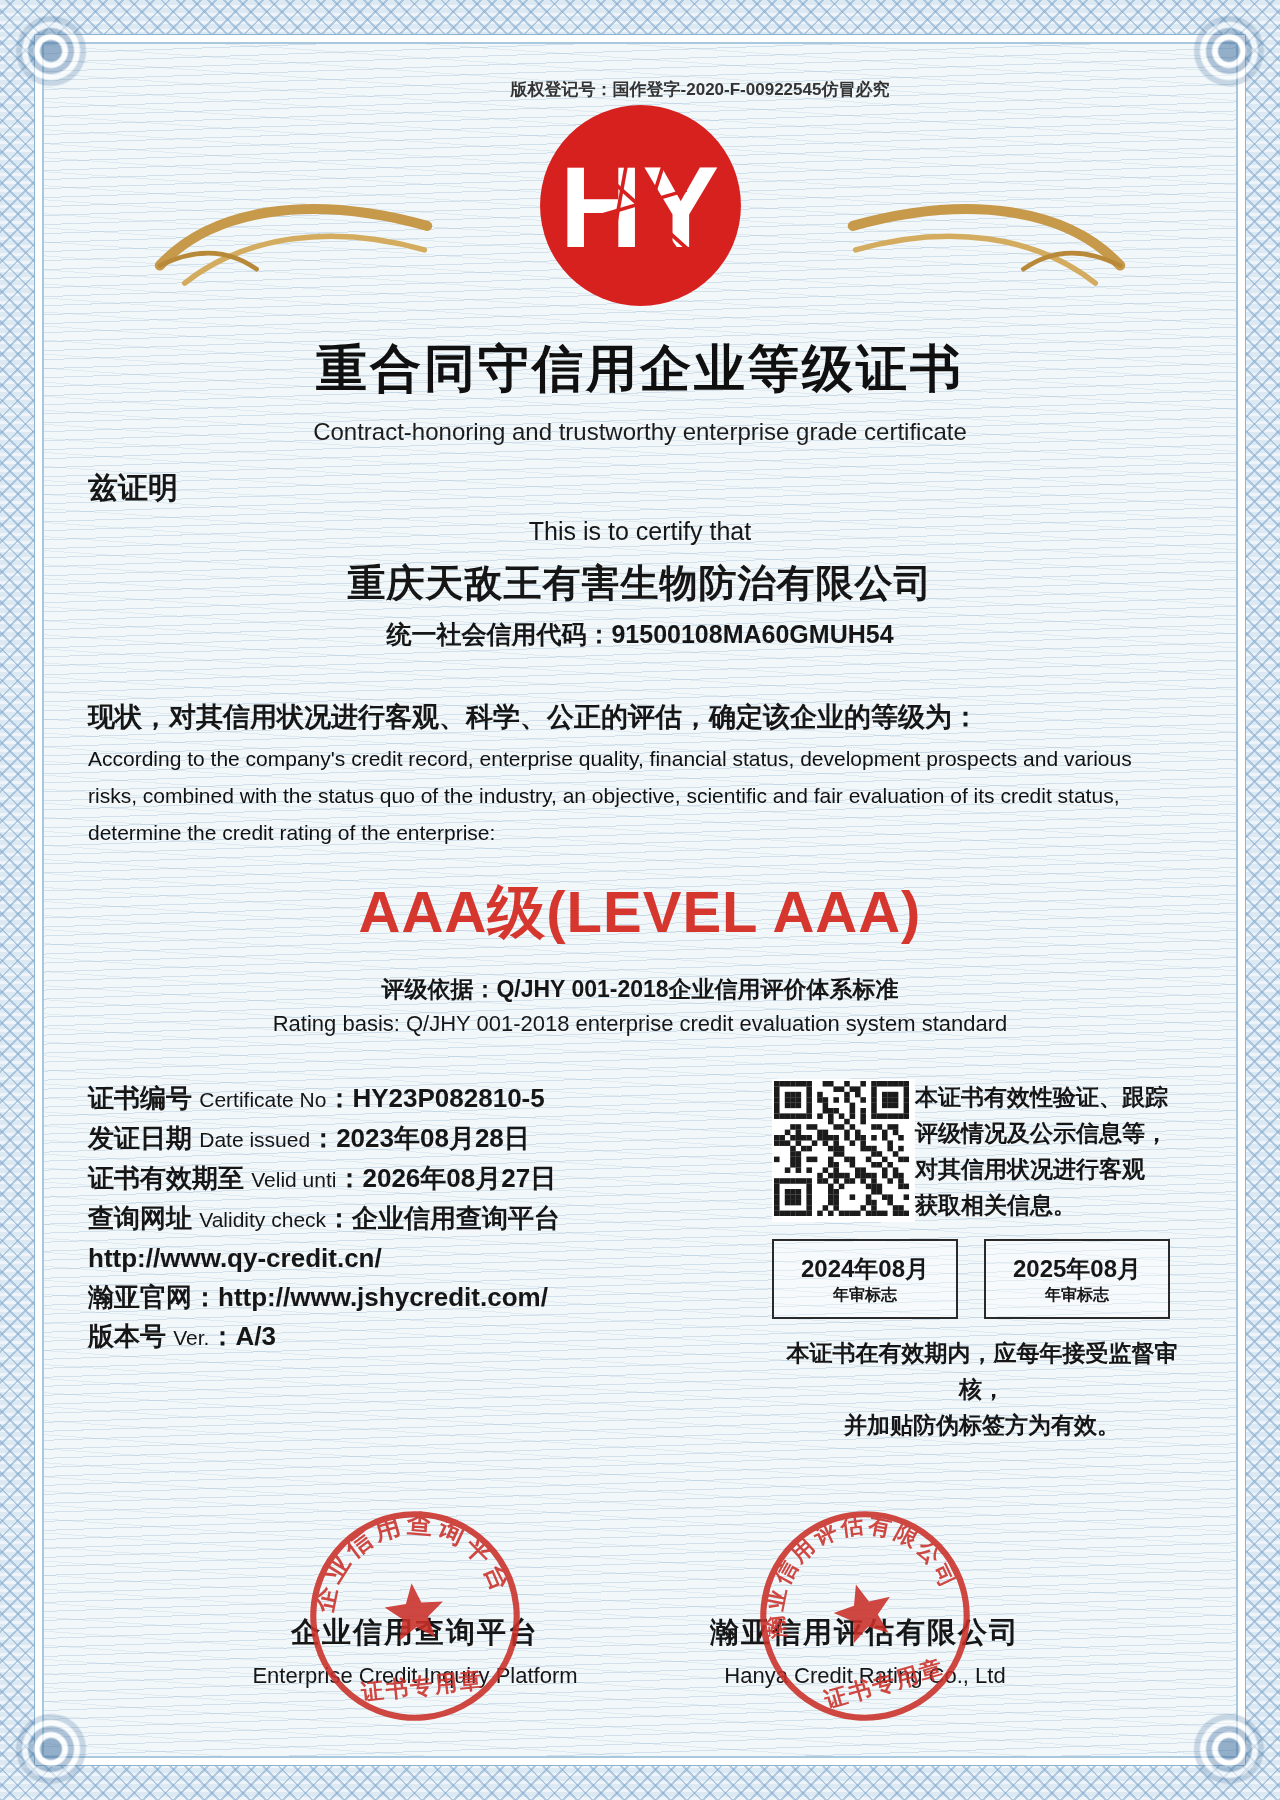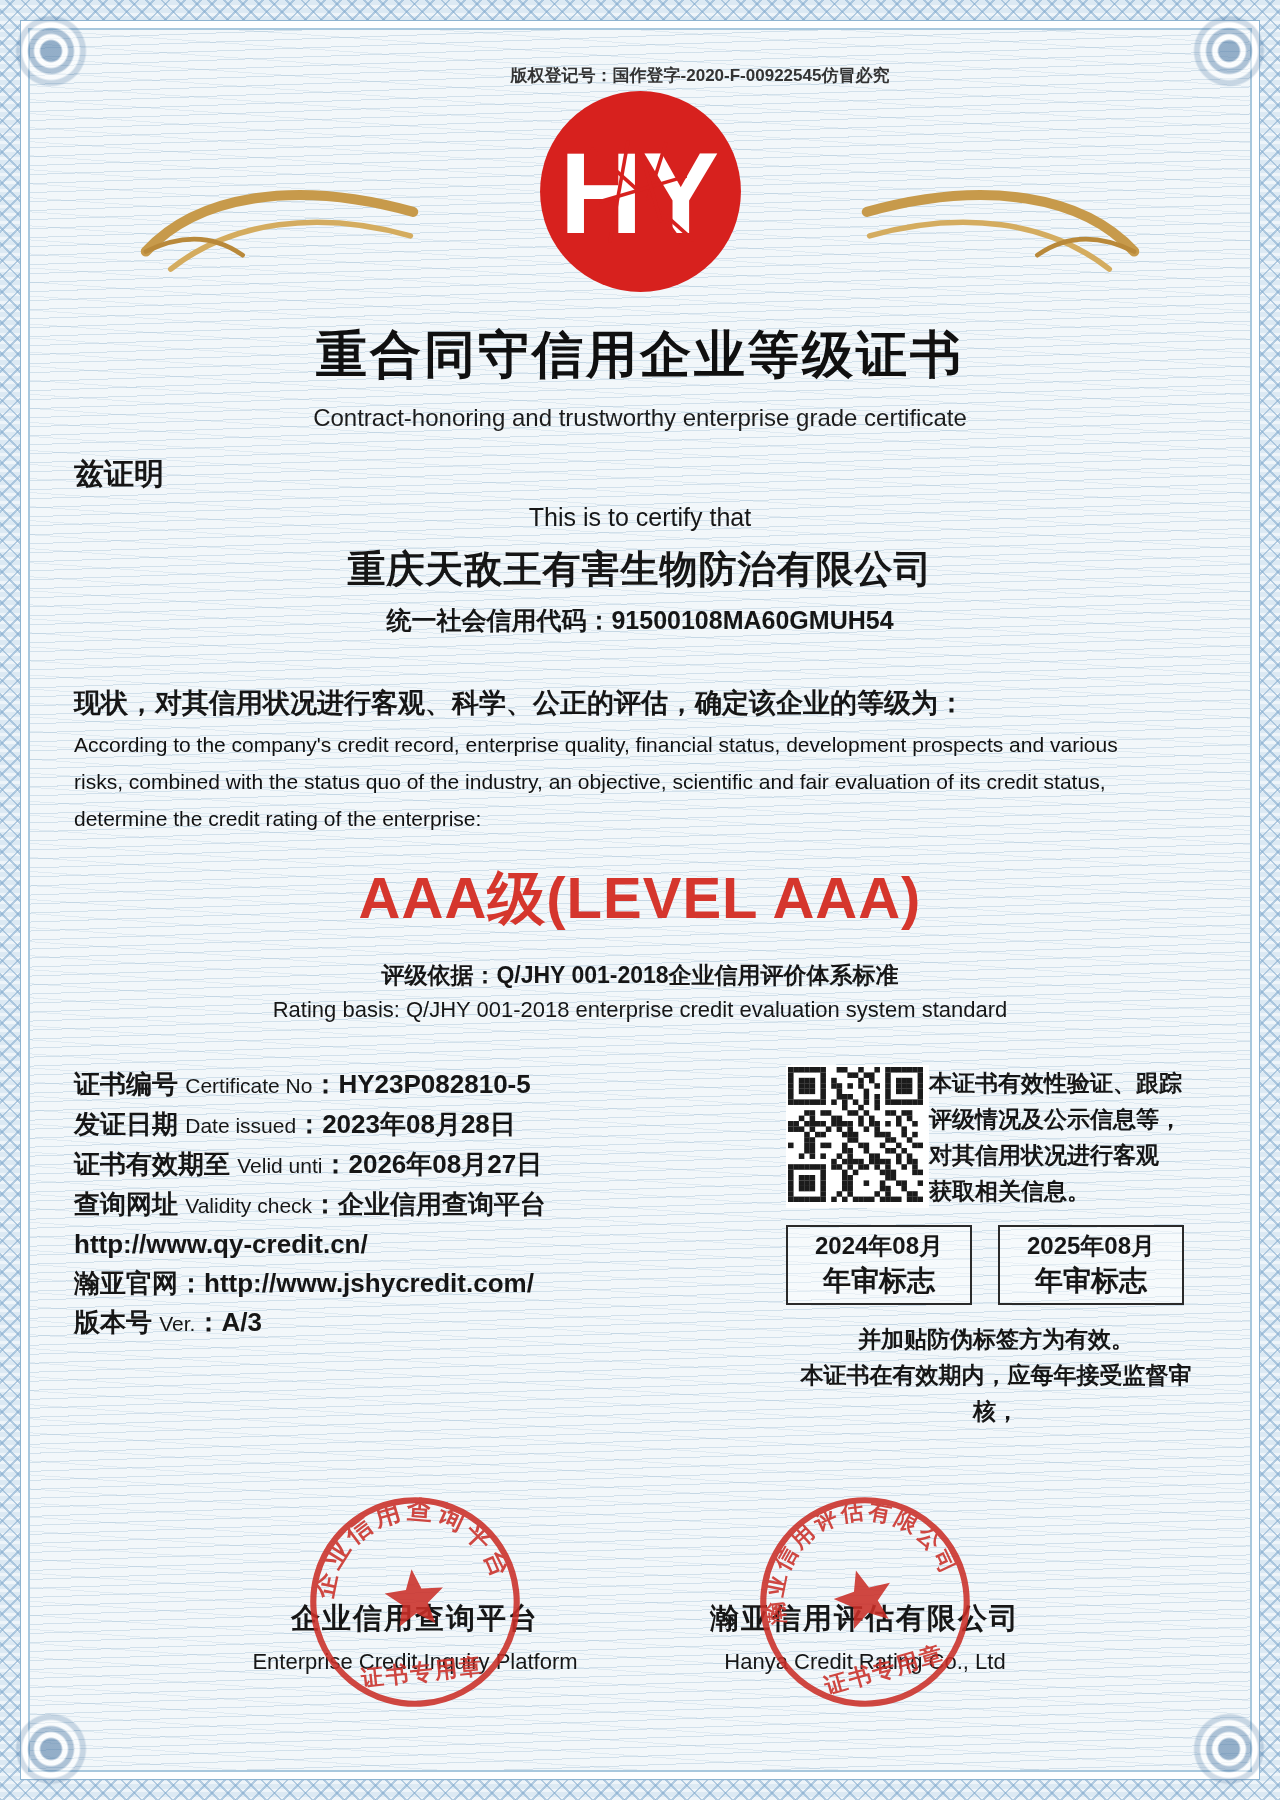--- a/index.html
+++ b/index.html
@@ -1,17 +1,17 @@
 <!DOCTYPE html>
 <html><head>
 <meta charset="utf-8">
 <style>
   html,body{margin:0;padding:0;background:#dfe9f1;}
   body{font-family:"Liberation Sans","DejaVu Sans",sans-serif;color:#161616;}
-  .cert{width:1280px;height:1800px;box-sizing:border-box;padding:20px;position:relative;
+  .cert{width:1280px;height:1800px;box-sizing:border-box;padding:34px;position:relative;
     background-color:#dce9f3;
     background-image:
       repeating-linear-gradient(45deg, rgba(130,170,205,.55) 0 2px, transparent 2px 11px),
       repeating-linear-gradient(-45deg, rgba(130,170,205,.55) 0 2px, transparent 2px 11px),
       repeating-linear-gradient(0deg, rgba(255,255,255,.5) 0 3px, transparent 3px 8px);
   }
   .corner{position:absolute;width:90px;height:90px;
     background:radial-gradient(circle at 50% 50%, rgba(70,115,160,.55) 0 10px, rgba(255,255,255,.7) 12px 16px, rgba(70,115,160,.4) 18px 22px, rgba(255,255,255,.5) 24px 28px, rgba(70,115,160,.25) 30px 34px, transparent 36px);}
   .corner.tl{top:6px;left:6px}.corner.tr{top:6px;right:6px}.corner.bl{bottom:6px;left:6px}.corner.br{bottom:6px;right:6px}
   .frame-white{height:100%;box-sizing:border-box;background:#fff;padding:7px;border:1px solid #8fb4d0;}
@@ -47,21 +47,21 @@
   .d-val{font-weight:600;}
   .url{font-weight:bold;}
   .qr-col{width:420px;}
   .qr-row{display:flex;}
   .qr-box{width:139px;height:139px;background:#fff;padding:2px;flex:0 0 auto;}
   .qr-note{font-size:23px;font-weight:600;line-height:36px;}
   .audit-row{display:flex;gap:26px;margin-top:16px;}
   .audit-box{width:182px;height:76px;border:2px solid #2a2a2a;background:rgba(255,255,255,.35);
     display:flex;flex-direction:column;align-items:center;justify-content:center;}
   .audit-month{font-size:24px;font-weight:600;}
-  .audit-label{font-size:28px;font-weight:600;}
+  .audit-label{font-size:16px;font-weight:600;}
   .audit-note{font-size:23px;font-weight:600;line-height:36px;margin-top:16px;text-align:center;}
   .issuer-row{display:flex;justify-content:center;gap:70px;margin-top:66px;}
   .issuer{position:relative;width:380px;height:250px;text-align:center;padding-top:104px;box-sizing:border-box;}
   .issuer-cn{font-size:29px;font-weight:bold;letter-spacing:2px;position:relative;z-index:1;}
   .issuer-en{font-size:22px;margin-top:10px;position:relative;z-index:1;}
   .seal{position:absolute;left:50%;top:-6px;width:226px;height:226px;margin-left:-113px;opacity:.88;z-index:2;pointer-events:none;}
   .seal.tilt-l{transform:rotate(-6deg);}
   .seal.tilt-r{transform:rotate(-16deg);}
 </style>
 </head>
@@ -438,22 +438,22 @@
             <div class="audit-box">
               <div class="audit-month">2024年08月</div>
               <div class="audit-label">年审标志</div>
             </div>
             <div class="audit-box">
               <div class="audit-month">2025年08月</div>
               <div class="audit-label">年审标志</div>
             </div>
           </div>
           <div class="audit-note">
+            <div>本证书在有效期内，应每年接受监督审核，</div>
             <div>并加贴防伪标签方为有效。</div>
-            <div>本证书在有效期内，应每年接受监督审核，</div>
           </div>
         </div>
       </div>
 
       <div class="issuer-row">
         <div class="issuer">
           <svg class="seal tilt-l" viewBox="0 0 220 220">
             <defs>
                 <path id="arcL" d="M 34 134 A 80 80 0 1 1 186 134" fill="none"></path>
               </defs>

